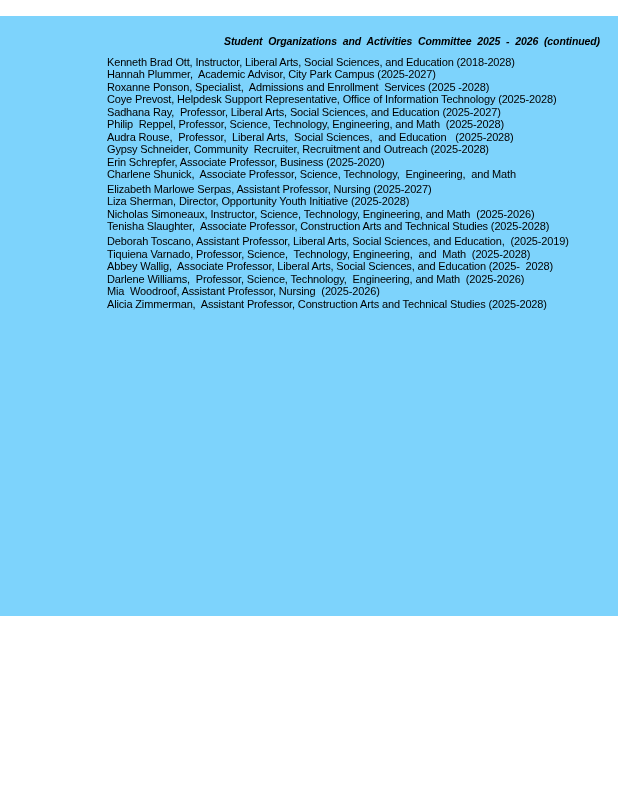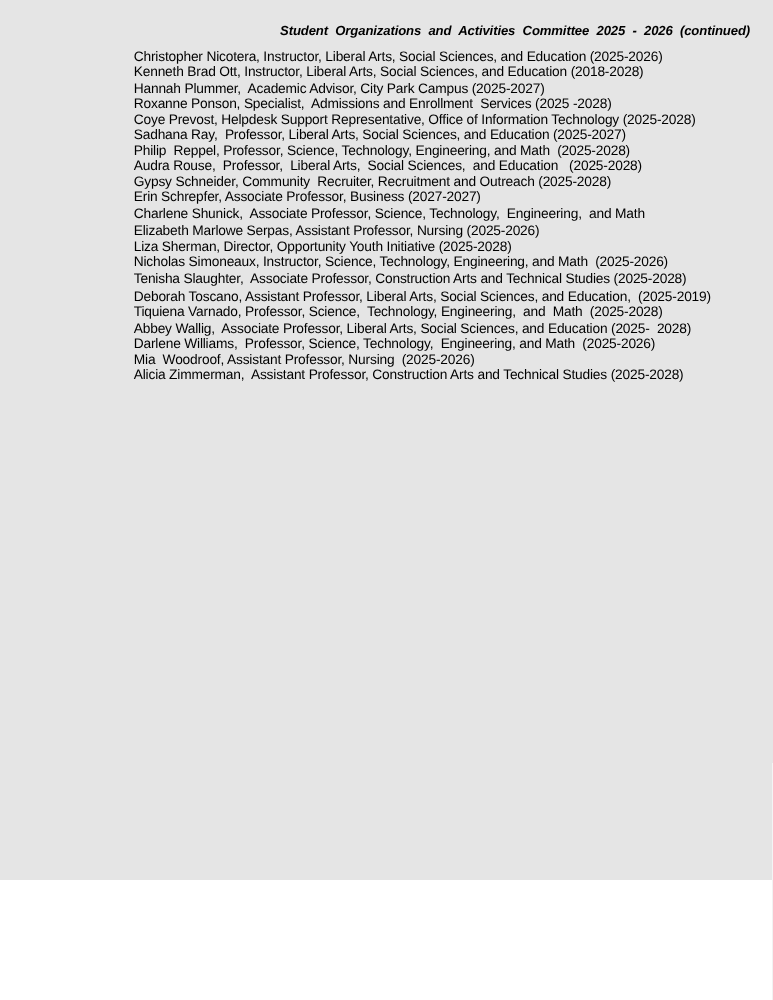--- a/index.html
+++ b/index.html
@@ -3,25 +3,26 @@
 <meta charset="utf-8">
 <style>
   html, body {
     margin: 0;
     padding: 0;
     background: #ffffff;
   }
   .page {
     position: relative;
     width: 618px;
-    height: 704px;
-    background: #e5e5e5;
+    height: 600px;
+    background: #7dd3fc;
     font-family: "Liberation Sans", sans-serif;
     color: #000000;
     overflow: hidden;
+    margin-top: 16px;
   }
   .doc-title {
     position: absolute;
     left: 224px;
     top: 19px;
     font-size: 10.5px;
     font-weight: bold;
     font-style: italic;
     letter-spacing: -0.1px;
     word-spacing: 3px;
@@ -53,32 +54,31 @@
     font-size: 12px;
   }
 </style>
 </head>
 <body>
 
 <div class="page">
   <div class="doc-title">Student  Organizations  and Activities  Committee  2025 - 2026  (continued)</div>
 
   <div class="member-list">
-      <div class="line">Christopher Nicotera, Instructor, Liberal Arts, Social Sciences, and Education (2025-2026)</div>
       <div class="line">Kenneth Brad Ott, Instructor, Liberal Arts, Social Sciences, and Education (2018-2028)</div>
       <div class="line">Hannah Plummer,  Academic Advisor, City Park Campus (2025-2027)</div>
       <div class="line">Roxanne Ponson, Specialist,  Admissions and Enrollment  Services (2025 -2028)</div>
       <div class="line">Coye Prevost, Helpdesk Support Representative, Office of Information Technology (2025-2028)</div>
       <div class="line">Sadhana Ray,  Professor, Liberal Arts, Social Sciences, and Education (2025-2027)</div>
       <div class="line">Philip  Reppel, Professor, Science, Technology, Engineering, and Math  (2025-2028)</div>
       <div class="line">Audra Rouse,  Professor,  Liberal Arts,  Social Sciences,  and Education   (2025-2028)</div>
       <div class="line">Gypsy Schneider, Community  Recruiter, Recruitment and Outreach (2025-2028)</div>
-      <div class="line">Erin Schrepfer, Associate Professor, Business (2027-2027)</div>
+      <div class="line">Erin Schrepfer, Associate Professor, Business (2025-2020)</div>
       <div class="line">Charlene Shunick,  Associate Professor, Science, Technology,  Engineering,  and Math</div>
-      <div class="line gap">Elizabeth Marlowe Serpas, Assistant Professor, Nursing (2025-2026)</div>
+      <div class="line gap">Elizabeth Marlowe Serpas, Assistant Professor, Nursing (2025-2027)</div>
       <div class="line">Liza Sherman, Director, Opportunity Youth Initiative (2025-2028)</div>
       <div class="line">Nicholas Simoneaux, Instructor, Science, Technology, Engineering, and Math  (2025-2026)</div>
       <div class="line">Tenisha Slaughter,  Associate Professor, Construction Arts and Technical Studies (2025-2028)</div>
       <div class="line gap">Deborah Toscano, Assistant Professor, Liberal Arts, Social Sciences, and Education,  (2025-2019)</div>
       <div class="line">Tiquiena Varnado, Professor, Science,  Technology, Engineering,  and  Math  (2025-2028)</div>
       <div class="line">Abbey Wallig,  Associate Professor, Liberal Arts, Social Sciences, and Education (2025-  2028)</div>
       <div class="line">Darlene Williams,  Professor, Science, Technology,  Engineering, and Math  (2025-2026)</div>
       <div class="line">Mia  Woodroof, Assistant Professor, Nursing  (2025-2026)</div>
       <div class="line">Alicia Zimmerman,  Assistant Professor, Construction Arts and Technical Studies (2025-2028)</div>
     </div>

